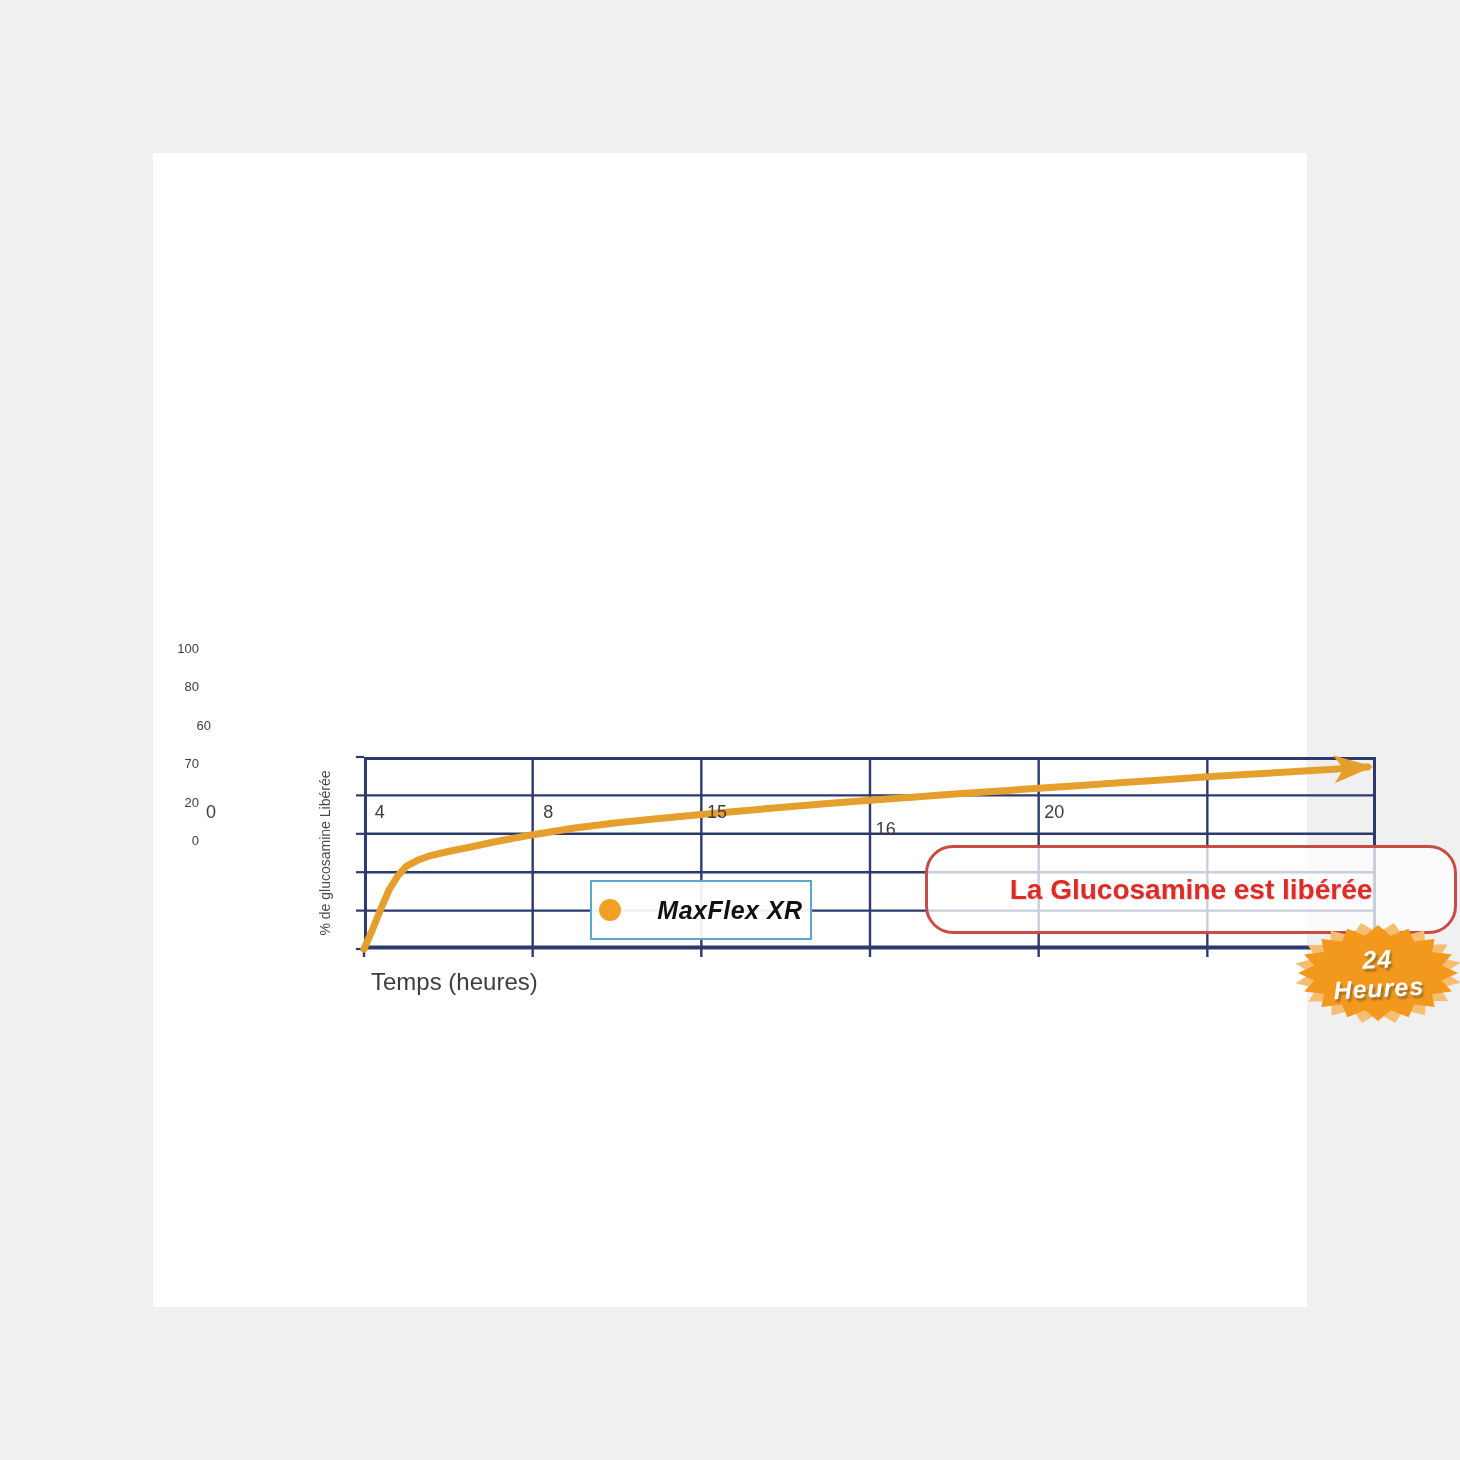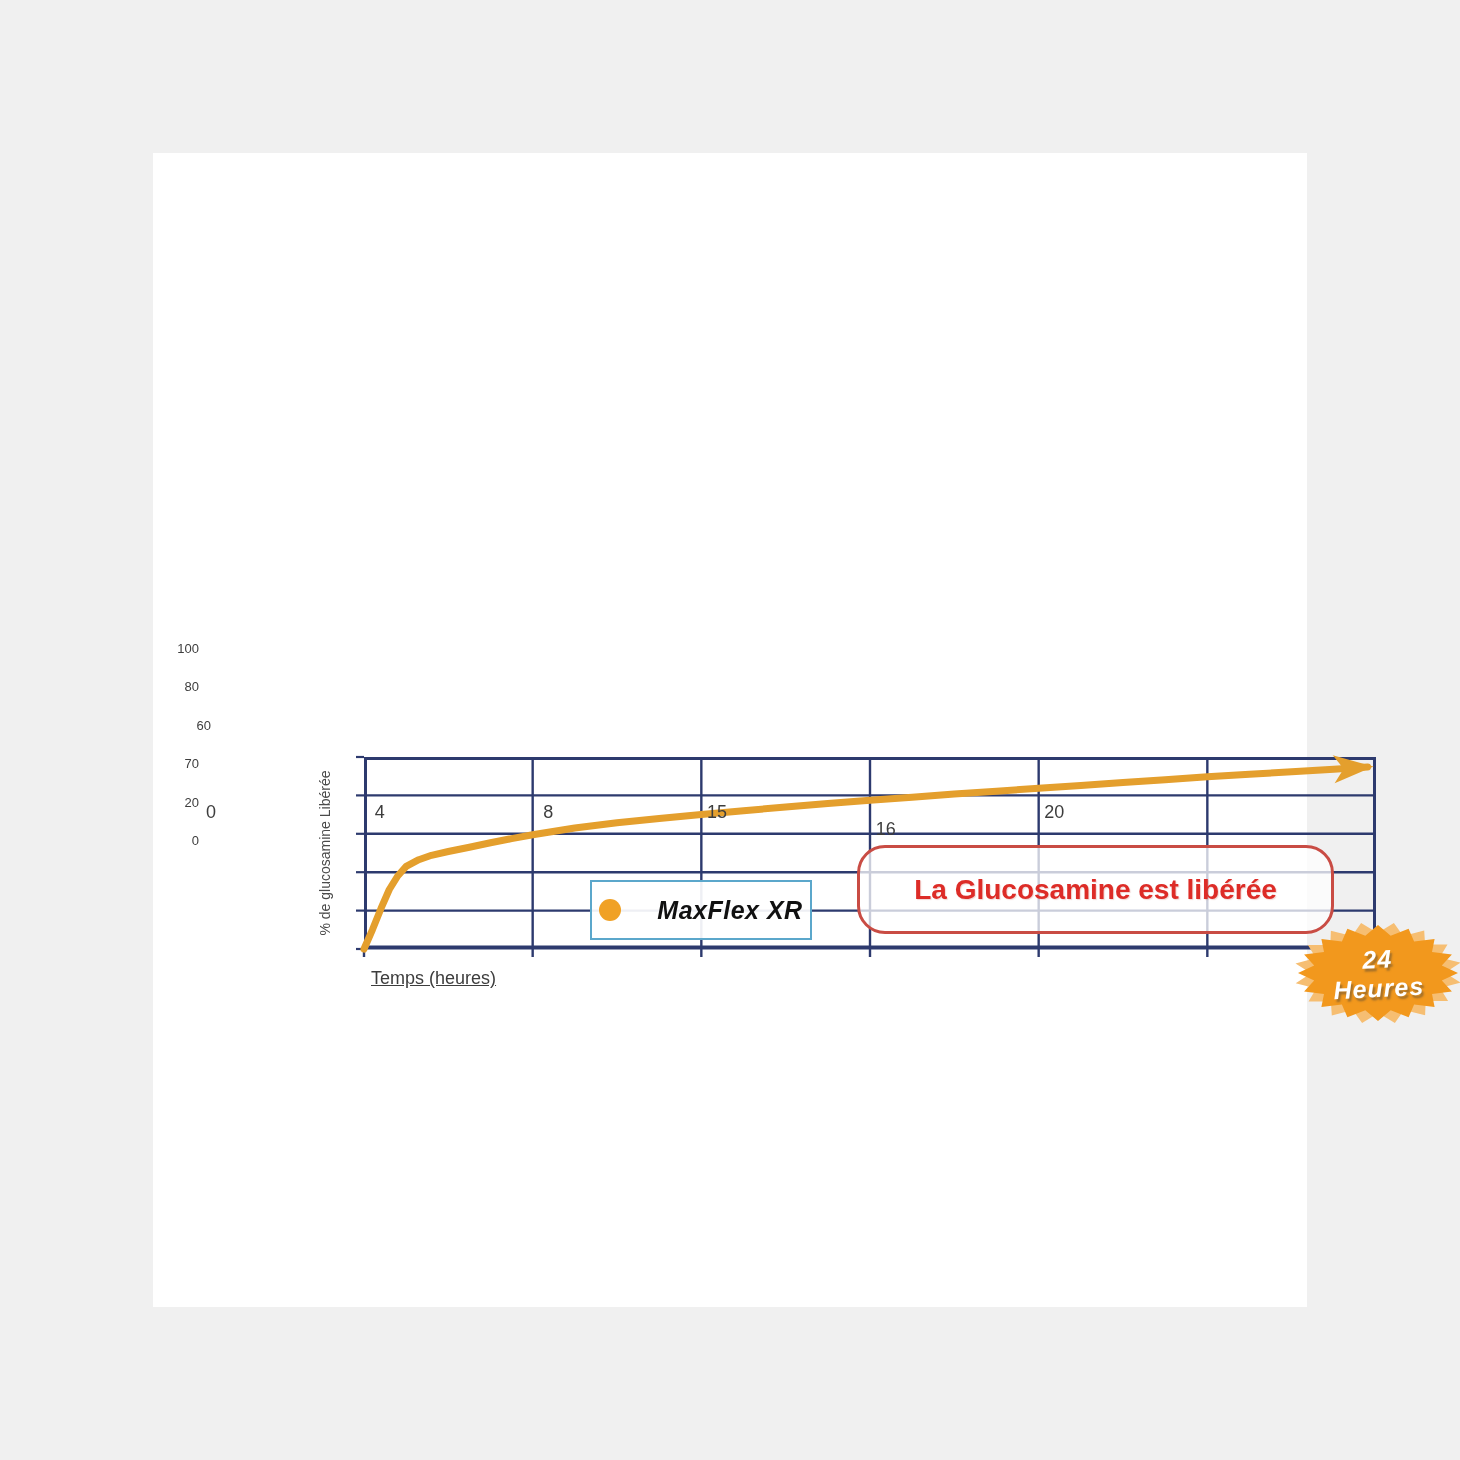--- a/index.html
+++ b/index.html
@@ -41,39 +41,39 @@
     position:absolute;transform:translateX(-50%);
     font-size:18px;color:var(--axis-text);z-index:2;
   }
   .y-axis-title{
     position:absolute;left:172px;top:700px;
     transform:translate(-50%,-50%) rotate(-90deg);
     white-space:nowrap;font-size:14px;color:#4a4a4a;z-index:2;
   }
   .x-axis-title{
     position:absolute;left:218px;top:815px;
-    font-size:18px;color:var(--axis-text);z-index:2;text-decoration:underline;
+    font-size:24px;color:var(--axis-text);z-index:2;
   }
   .legend-box{
     position:absolute;left:437px;top:727px;width:222px;height:60px;
     background:rgba(255,255,255,0.92);
     border:2px solid var(--legend-border);
     display:flex;align-items:center;justify-content:center;gap:36px;
     box-sizing:border-box;z-index:3;
   }
   .legend-dot{
     width:22px;height:22px;border-radius:50%;
     background:var(--legend-dot);flex:0 0 auto;
   }
   .legend-label{
     font-size:25px;font-weight:bold;font-style:italic;
     color:var(--legend-text);letter-spacing:.5px;
   }
   .callout-box{
-    position:absolute;left:704px;top:692px;width:477px;height:89px;
+    position:absolute;left:772px;top:692px;width:532px;height:89px;
     background:rgba(255,255,255,0.75);
     border:3px solid var(--callout-border);
     border-radius:28px;box-sizing:border-box;
     display:flex;flex-direction:row;align-items:center;justify-content:center;
     z-index:3;
   }
   .callout-line{
     font-size:28px;font-weight:bold;color:var(--callout-text);
     line-height:1.28;text-shadow:1px 1px 1px rgba(200,90,80,0.25);
     white-space:nowrap;

